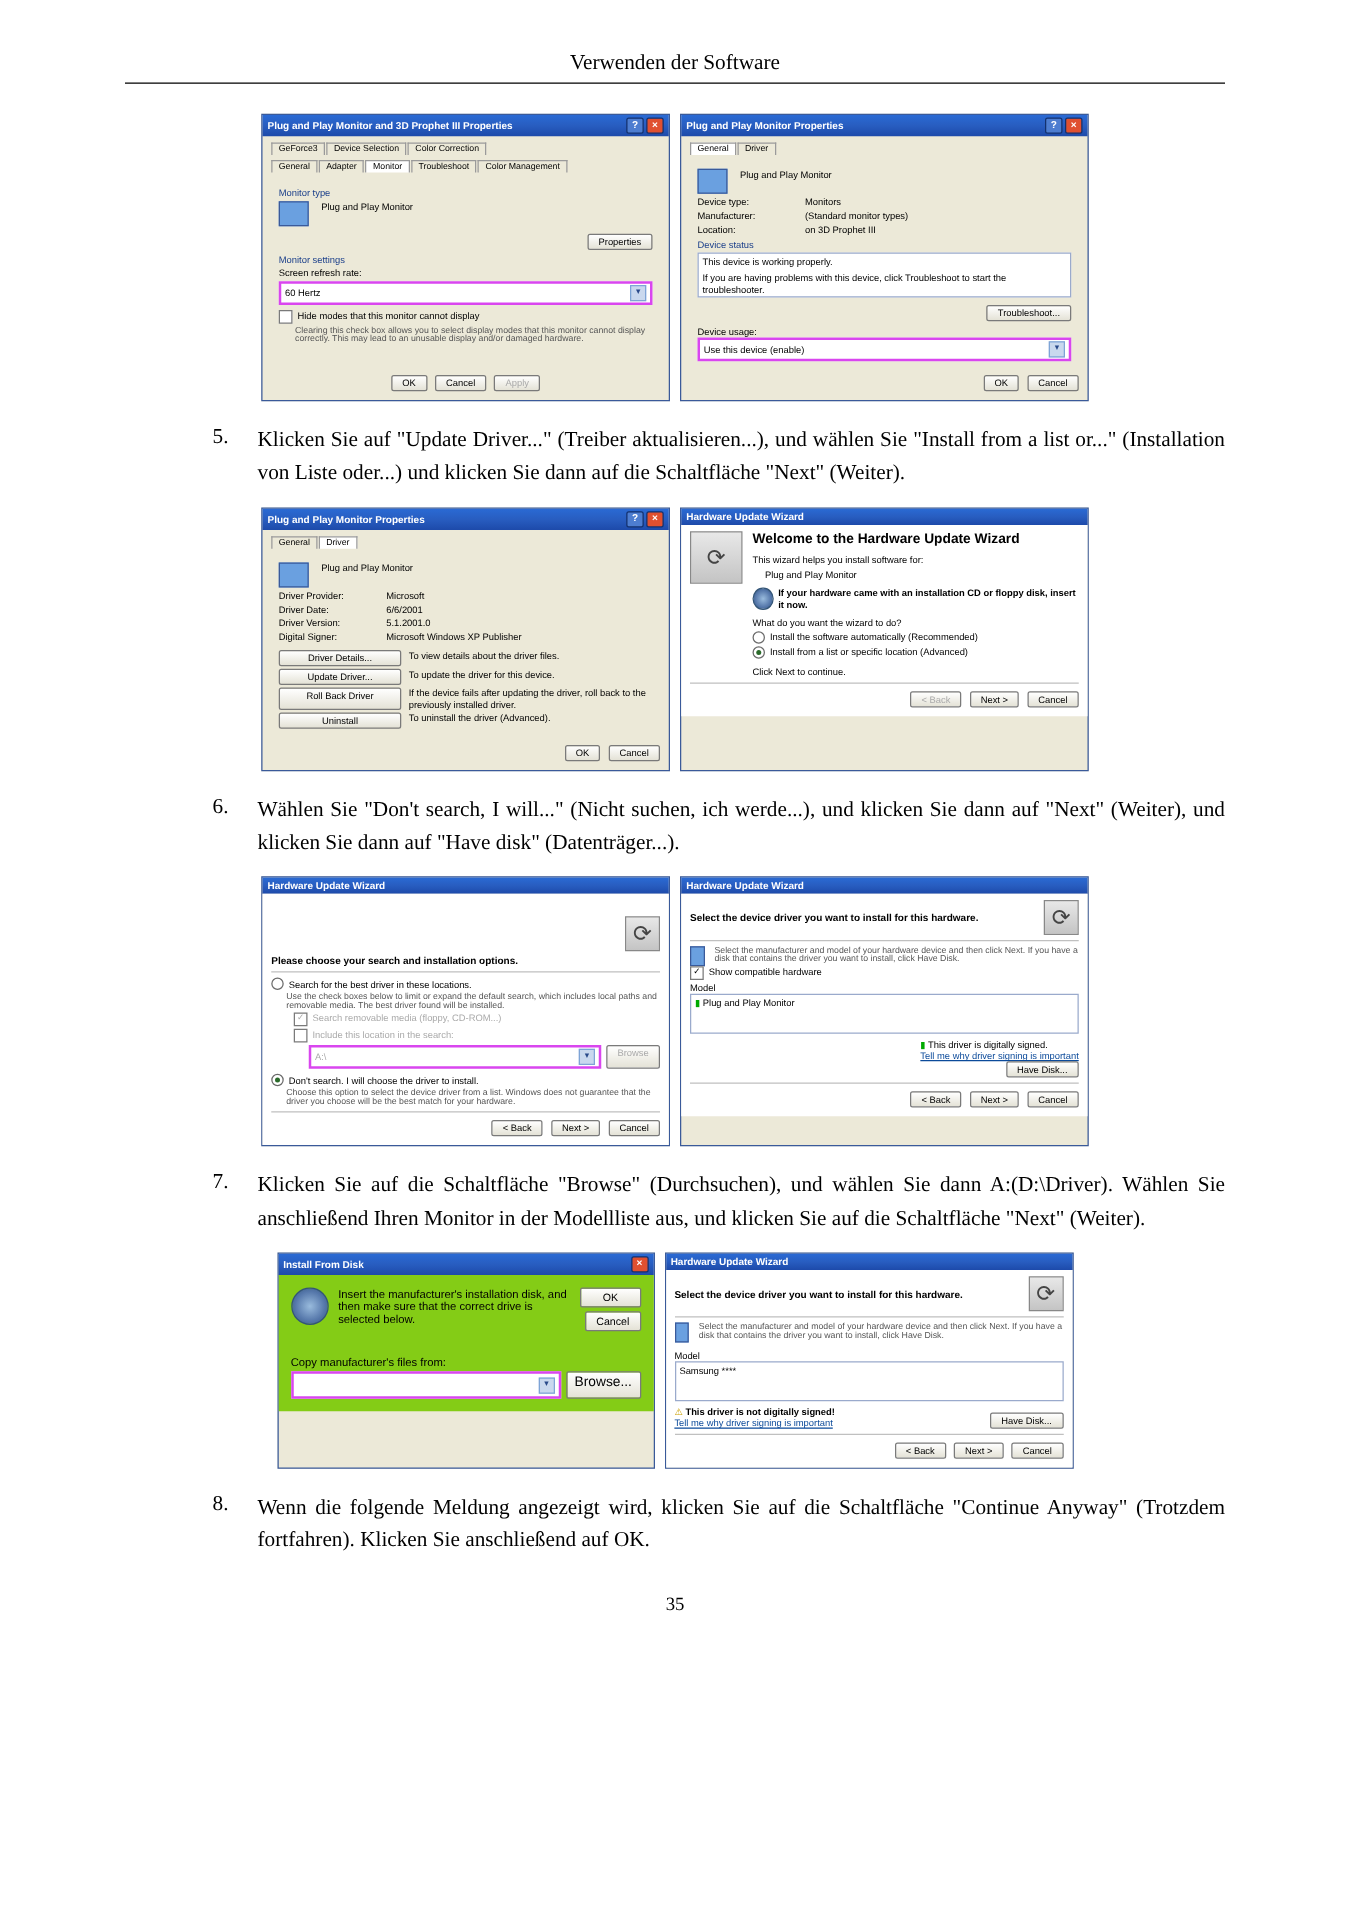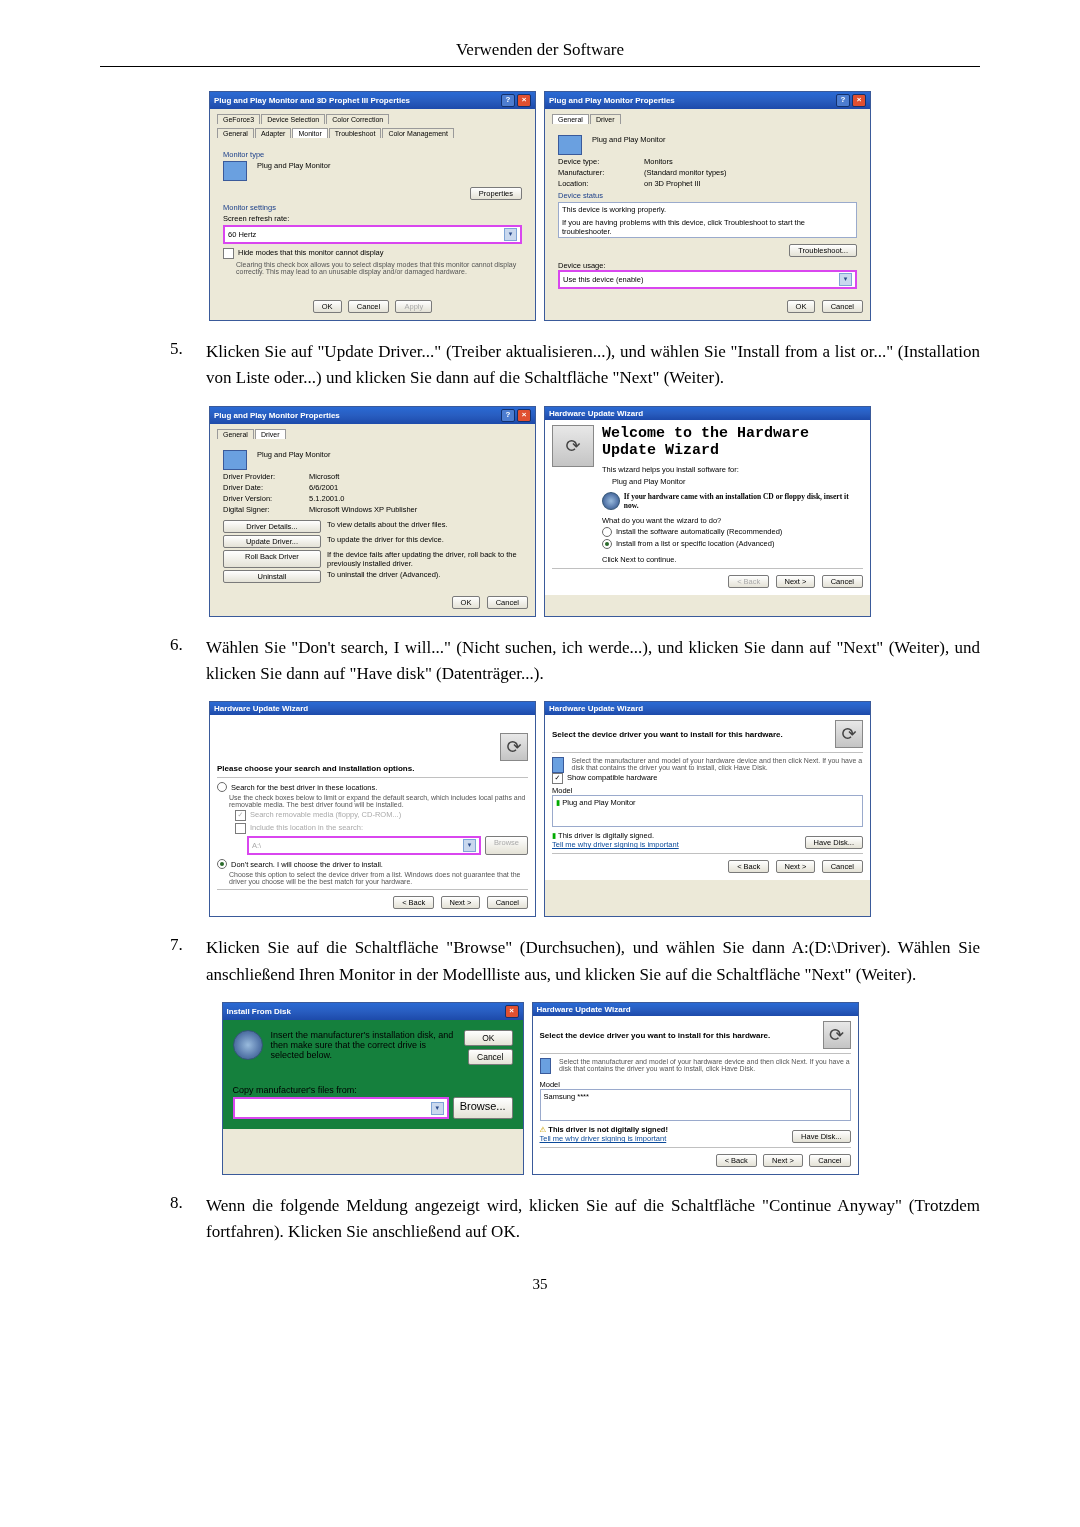--- a/index.html
+++ b/index.html
@@ -162,21 +162,21 @@
     display: inline-block;
     background: radial-gradient(#9bd, #57a 60%, #357);
     border-radius: 50%;
     border: 1px solid #357;
   }
   .small { font-size: 7px; color: #555; }
   .link { color: #0b4a9a; text-decoration: underline; }
   .hr-thin { border-top: 1px solid #c0c0c0; margin: 4px 0; }
   .page-num { text-align: center; font-size: 15px; margin-top: 30px; }
   .win.install-disk { width: 300px; }
-  .install-disk .win-body { background: #15803d; padding: 10px; }
+  .install-disk .win-body { background: #84cc16; padding: 10px; }
   .install-disk .row1 { display: flex; gap: 8px; align-items: flex-start; }
   .install-disk .row2 { margin-top: 20px; }
 </style>
 </head>
 <body>
 
 <div class="page">
   <div class="page-header">Verwenden der Software</div>
 
   <div class="figures">
@@ -345,24 +345,24 @@
     </div>
 
     <div class="win">
       <div class="win-title">
           <span>Hardware Update Wizard</span>
         </div>
       <div class="win-body" style="background:#fff;">
         <div style="display:flex;gap:8px;">
           <div class="wiz-icon">⟳</div>
           <div style="flex:1;">
-            <div style="font-weight:bold;font-size:15px;font-family:Liberation Mono, monospace;">Welcome to the Hardware Update Wizard</div>
+            <div style="font-weight:bold;font-size:11px;">Welcome to the Hardware Update Wizard</div>
             <div style="margin-top:6px;font-size:7.5px;">This wizard helps you install software for:</div>
             <div style="margin:3px 0 6px 10px;font-size:7.5px;">Plug and Play Monitor</div>
-            <div style="display:flex;gap:4px;align-items:flex-start;font-family:Liberation Serif, serif;">
+            <div style="display:flex;gap:4px;align-items:flex-start;">
                 <span class="disk-icon" style="width:16px;height:16px;"></span>
                 <span style="font-weight:bold;font-size:7.5px;">If your hardware came with an installation CD or floppy disk, insert it now.</span>
               </div>
             <div style="margin-top:6px;font-size:7.5px;">What do you want the wizard to do?</div>
             <div class="radio">
                 <span class="rb"></span>
                 <span>Install the software automatically (Recommended)</span>
               </div>
             <div class="radio">
                 <span class="rb on"></span>
@@ -447,21 +447,21 @@
             <span class="small">Select the manufacturer and model of your hardware device and then click Next. If you have a disk that contains the driver you want to install, click Have Disk.</span>
           </div>
         <div class="check" style="margin-top:0;">
             <span class="cb">✓</span>
             <span>Show compatible hardware</span>
           </div>
         <div style="font-size:7.5px;margin-top:2px;">Model</div>
         <div class="textbox" style="height:26px;">
           <span style="color:#0a0;">▮</span> <span>Plug and Play Monitor</span>
         </div>
-        <div style="display:flex;justify-content:space-between;align-items:flex-end;margin-top:4px;">
+        <div style="display:flex;justify-content:space-between;align-items:flex-end;margin-top:4px;flex-direction:column;">
           <div>
             <div style="font-size:7.5px;"><span style="color:#0a0;">▮</span> <span>This driver is digitally signed.</span></div>
             <div class="link" style="font-size:7.5px;">Tell me why driver signing is important</div>
           </div>
           <span class="btn">Have Disk...</span>
         </div>
         <div class="hr-thin"></div>
         <div class="btn-row">
           <span class="btn">&lt; Back</span>
           <span class="btn">Next &gt;</span>

